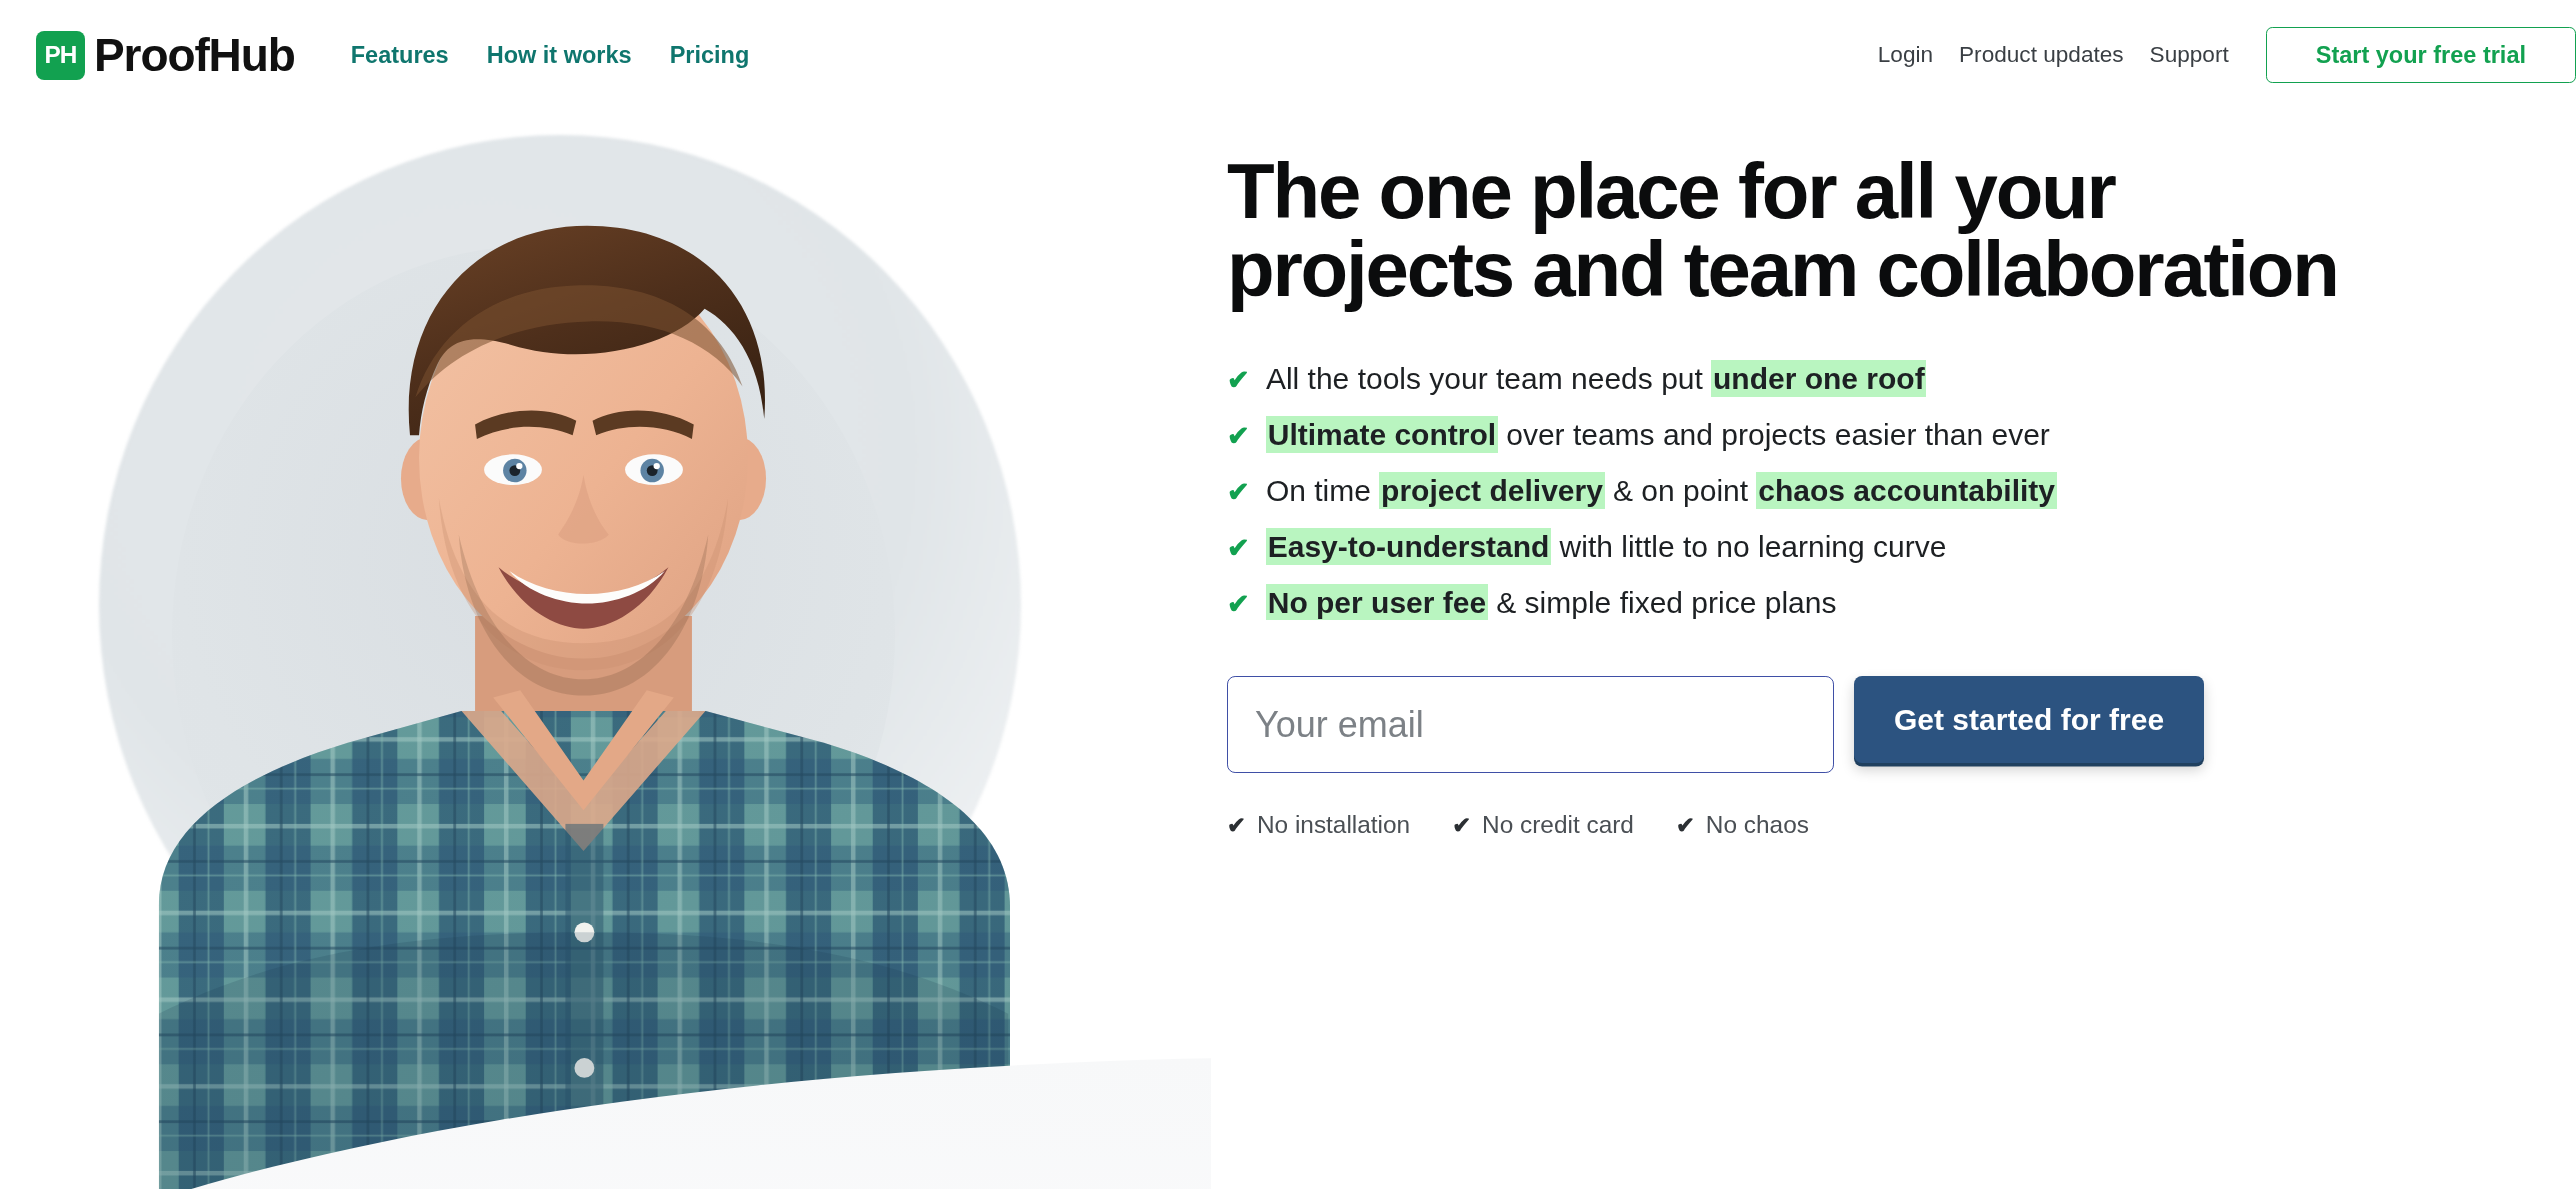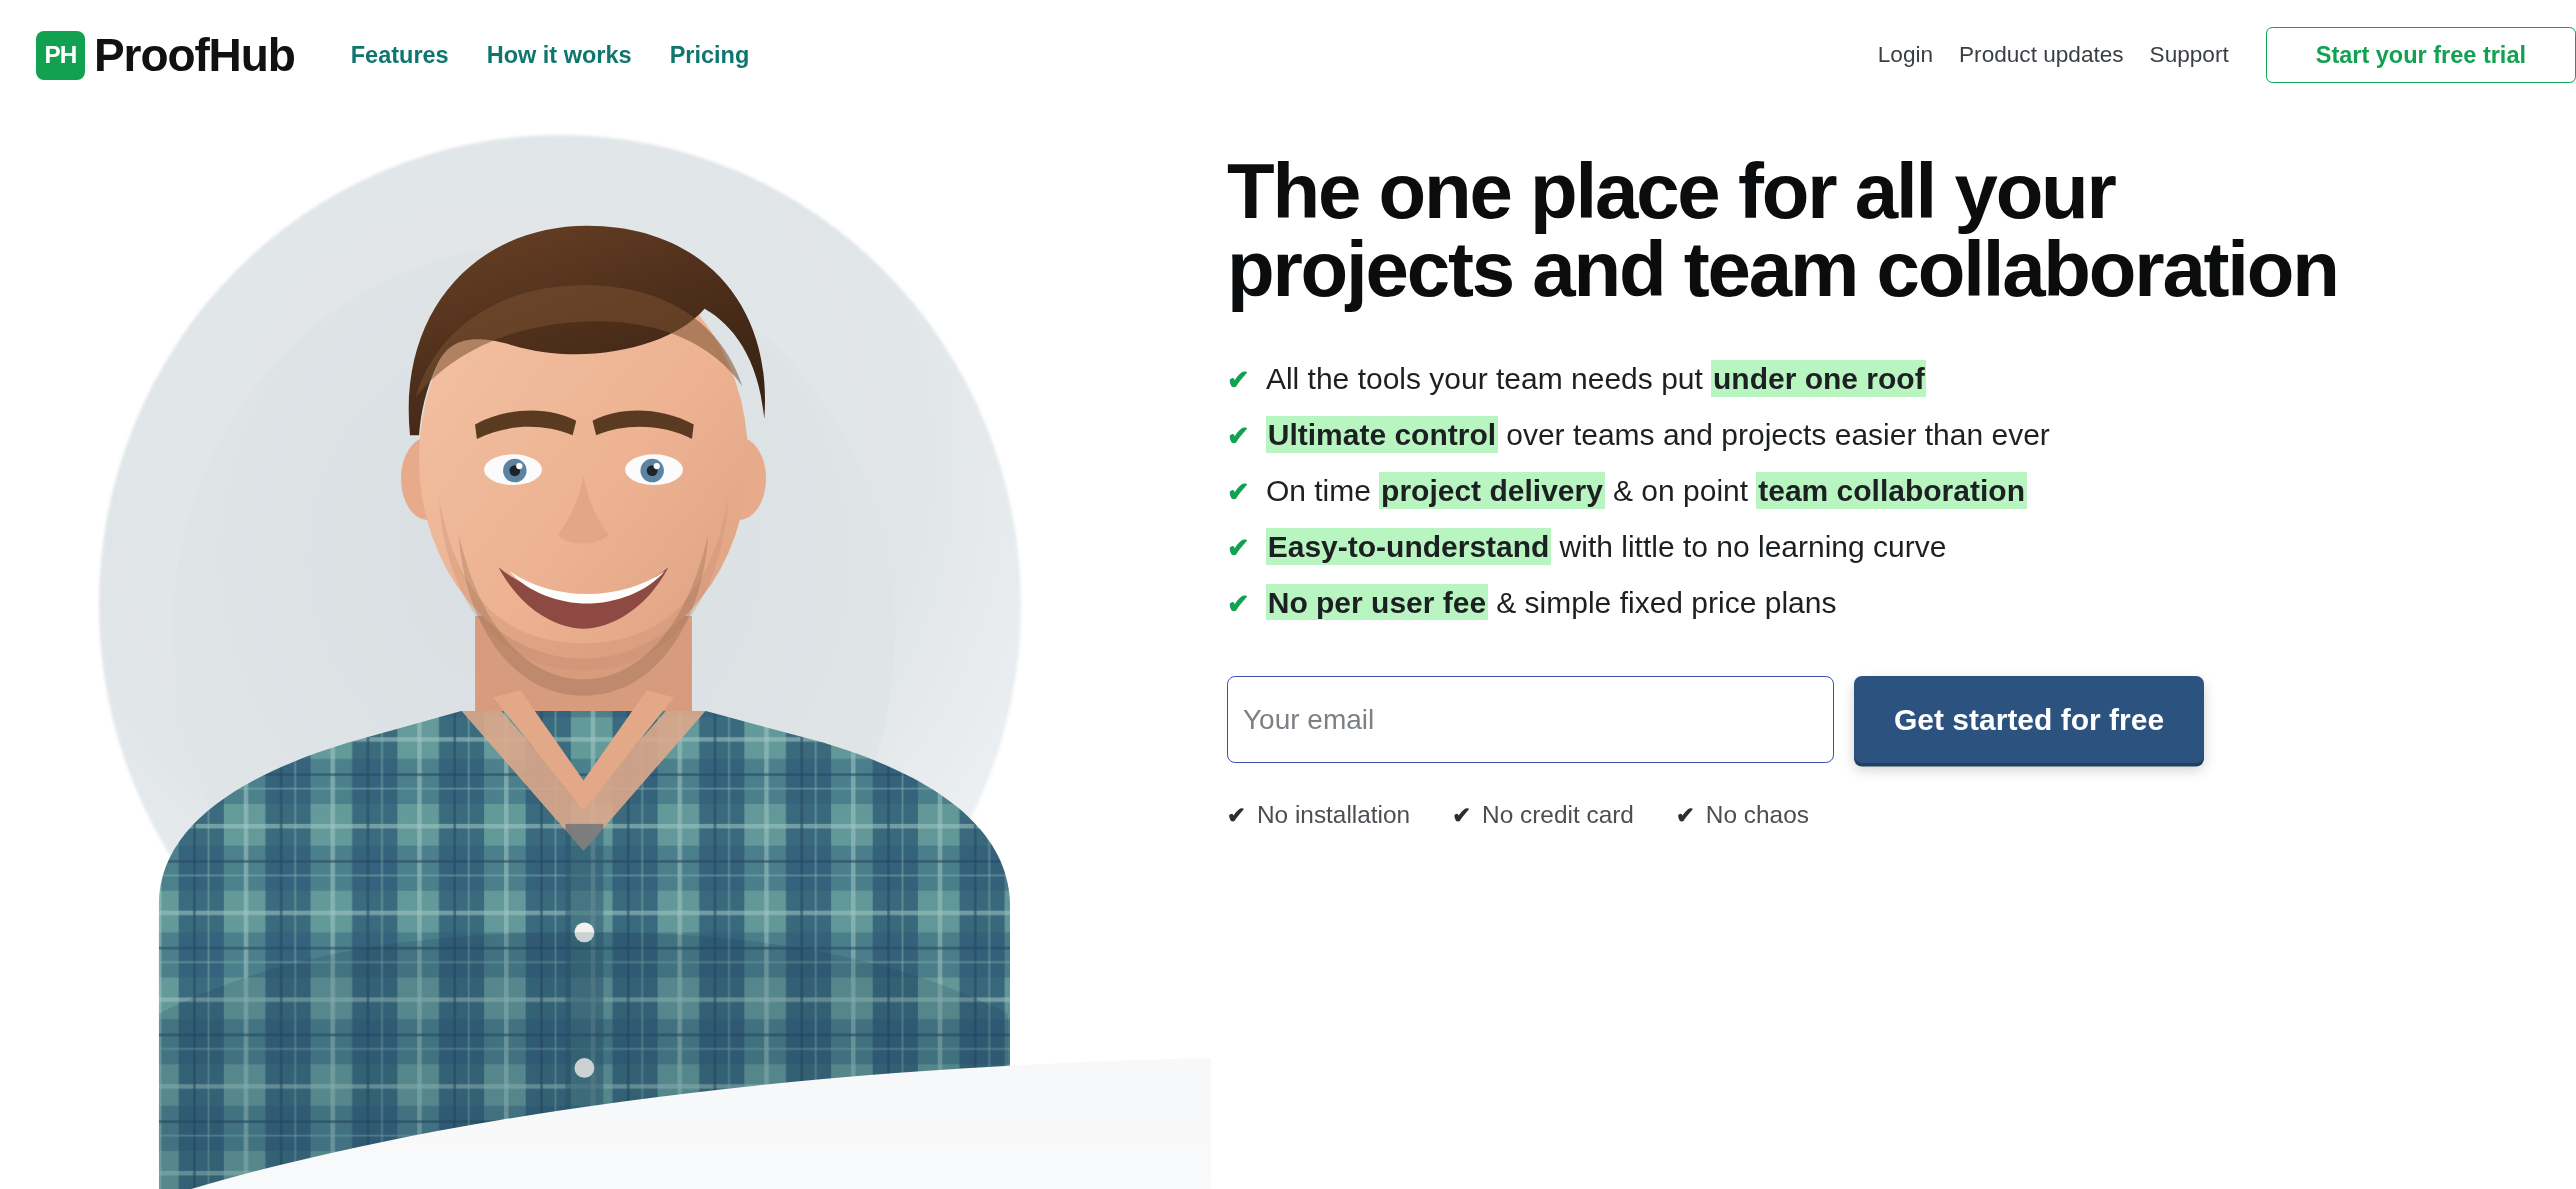--- a/index.html
+++ b/index.html
@@ -84,22 +84,22 @@
   .bullet {
     display:flex; align-items:baseline; gap:16.3px;
     margin-bottom:16.3px; font-size:30px; color:#1d2023; line-height:1.32;
   }
   .bullet .tick { color:#12a150; font-size:27px; font-weight:bold; flex:0 0 auto; }
   .bullet .txt { white-space:nowrap; }
   .hl { background:#b9f5c0; font-weight:bold; padding:1.8px 1.8px; }
 
   .form-row { display:flex; align-items:stretch; gap:20px; margin-top:54px; }
   .email-input {
-    width:607px; height:87px; border:1.8px solid #3f4fa6; border-radius:8.1px;
-    background:#fff; font-size:28px; color:#3c4043; padding:0 15px;
+    width:607px; height:97px; border:1.8px solid #3f4fa6; border-radius:8.1px;
+    background:#fff; font-size:36px; color:#3c4043; padding:0 27px;
     font-family:"Liberation Sans", sans-serif; outline:none;
   }
   .email-input::placeholder { color:#7c8186; }
   .cta-btn {
     height:87px; padding:0 40px; border:none; border-radius:8.1px;
     background:#2c5380; color:#fff; font-size:30px; font-weight:bold;
     font-family:"Liberation Sans", sans-serif; cursor:pointer;
     box-shadow:0 3.6px 0 #20405f, 0 6.3px 12.7px rgba(0,0,0,.18);
     white-space:nowrap;
   }
@@ -237,21 +237,21 @@
         <span class="txt"><span>All the tools your team needs put </span><span class="hl">under one roof</span><span></span></span>
       </div>
 
       <div class="bullet">
         <span class="tick">✔</span>
         <span class="txt"><span></span><span class="hl">Ultimate control</span><span> over teams and projects easier than ever</span></span>
       </div>
 
       <div class="bullet">
         <span class="tick">✔</span>
-        <span class="txt"><span>On time </span><span class="hl">project delivery</span><span> &amp; on point </span><span class="hl">team collaboration</span><span></span></span>
+        <span class="txt"><span>On time </span><span class="hl">project delivery</span><span> &amp; on point </span><span class="hl">chaos accountability</span><span></span></span>
       </div>
 
       <div class="bullet">
         <span class="tick">✔</span>
         <span class="txt"><span></span><span class="hl">Easy-to-understand</span><span> with little to no learning curve</span></span>
       </div>
 
       <div class="bullet">
         <span class="tick">✔</span>
         <span class="txt"><span></span><span class="hl">No per user fee</span><span> &amp; simple fixed price plans</span></span>

